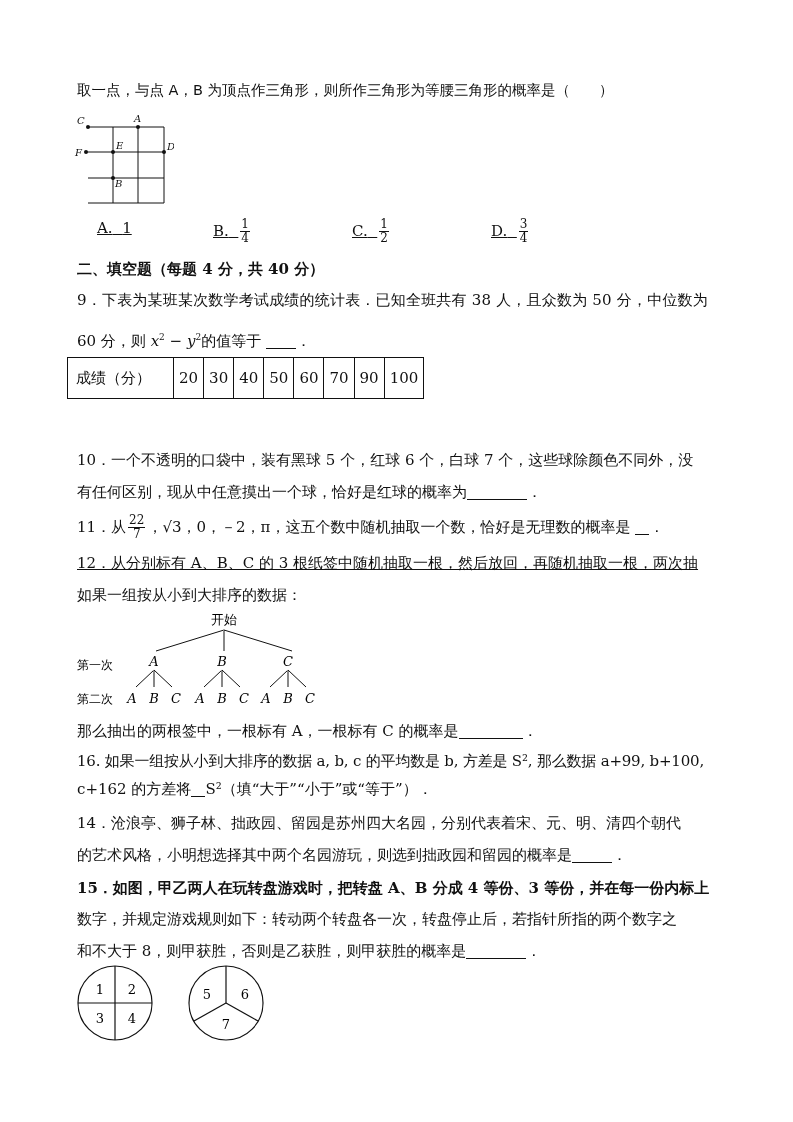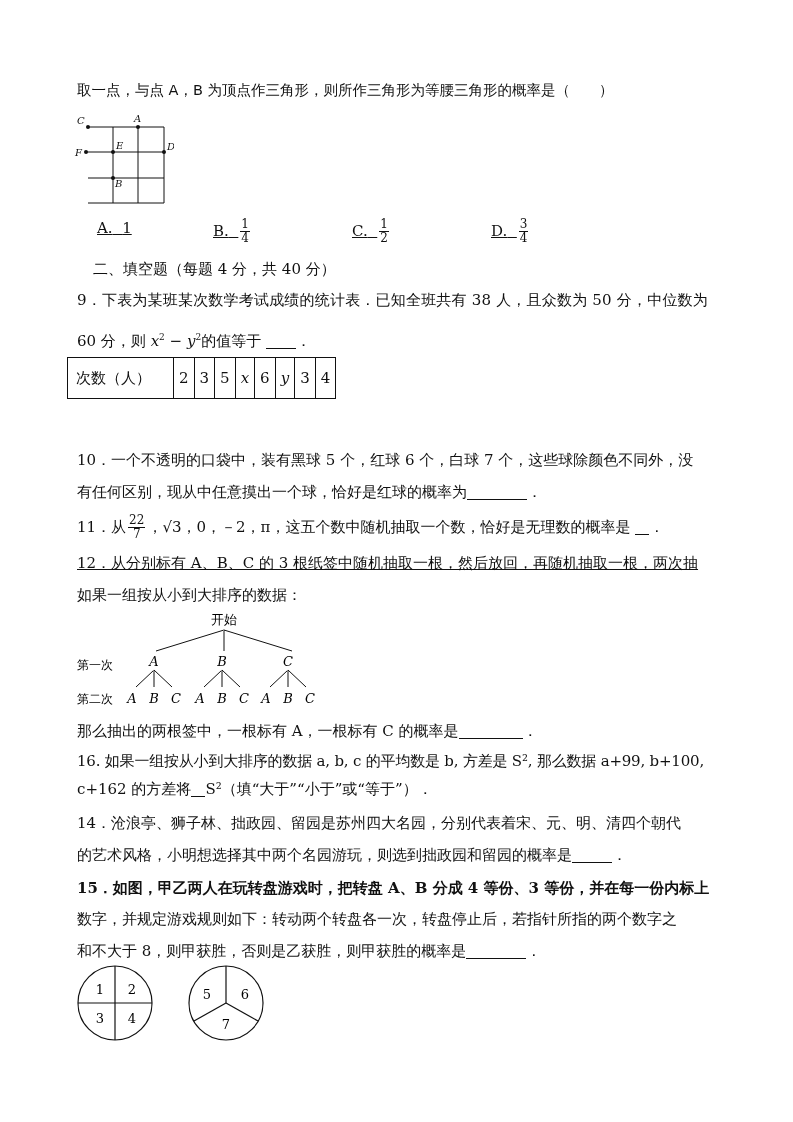--- a/index.html
+++ b/index.html
@@ -4,21 +4,21 @@
 <style>
   html, body { margin: 0; padding: 0; background: #ffffff; }
   body { width: 793px; height: 1122px; position: relative; overflow: hidden;
          font-family: "DejaVu Serif", "Liberation Serif", serif; color: #111; font-size: 15px; }
   .line { position: absolute; left: 77px; white-space: nowrap; line-height: 20px; }
   .it { font-style: italic; }
   .blank { display: inline-block; border-bottom: 1px solid #111; height: 16px; vertical-align: -3px; }
   .frac { display: inline-block; vertical-align: middle; text-align: center; font-size: 12px; line-height: 13px; margin: 0 2px; }
   .frac .num { display: block; border-bottom: 1px solid #111; padding: 0 1px; }
   .frac .den { display: block; padding: 0 1px; }
-  .bold { font-weight: normal; margin-left: 16px; }
+  .bold { font-weight: bold; }
   .opt { position: absolute; top: 218px; line-height: 20px; text-decoration: underline; }
   table.scores { position: absolute; left: 67px; top: 357px; border-collapse: collapse; }
   table.scores td { border: 1px solid #111; height: 40px; text-align: center; padding: 0 5px; font-size: 15px; }
   table.scores td.hd { width: 92px; text-align: left; padding-left: 8px; }
   sup { font-size: 9px; }
   svg text { font-family: "DejaVu Serif", "Liberation Serif", serif; }
 </style>
 </head>
 <body>
 
@@ -71,30 +71,30 @@
 <div class="line bold" style="top:259px; font-size:15px;">二、填空题（每题 4 分，共 40 分）</div>
 
 <div class="line" style="top:290px; letter-spacing:0.2px;">9．下表为某班某次数学考试成绩的统计表．已知全班共有 38 人，且众数为 50 分，中位数为</div>
 <div class="line" style="top:327px;">
   <span>60 分，则 </span><span class="it">x</span><sup>2</sup><span> − </span><span class="it">y</span><sup>2</sup><span>的值等于</span>
   <span class="blank" style="width:30px;"></span><span>．</span>
 </div>
 
 <table class="scores">
   <tbody>
-  <tr>
-    <td class="hd">次数（人）</td>
-    <td>2</td>
-        <td>3</td>
-    <td>5</td>
-        <td class="it">x</td>
-    <td>6</td>
-        <td class="it">y</td>
-    <td>3</td>
-        <td>4</td>
+      <tr>
+    <td class="hd">成绩（分）</td>
+    <td>20</td>
+        <td>30</td>
+    <td>40</td>
+        <td>50</td>
+    <td>60</td>
+        <td>70</td>
+    <td>90</td>
+        <td>100</td>
   </tr>
 </tbody>
   </table>
 
 <div class="line" style="top:450px;">10．一个不透明的口袋中，装有黑球 5 个，红球 6 个，白球 7 个，这些球除颜色不同外，没</div>
 <div class="line" style="top:482px;">
   <span>有任何区别，现从中任意摸出一个球，恰好是红球的概率为</span><span class="blank" style="width:60px;"></span><span>．</span>
 </div>
 
 <div class="line" style="top:514px;">

